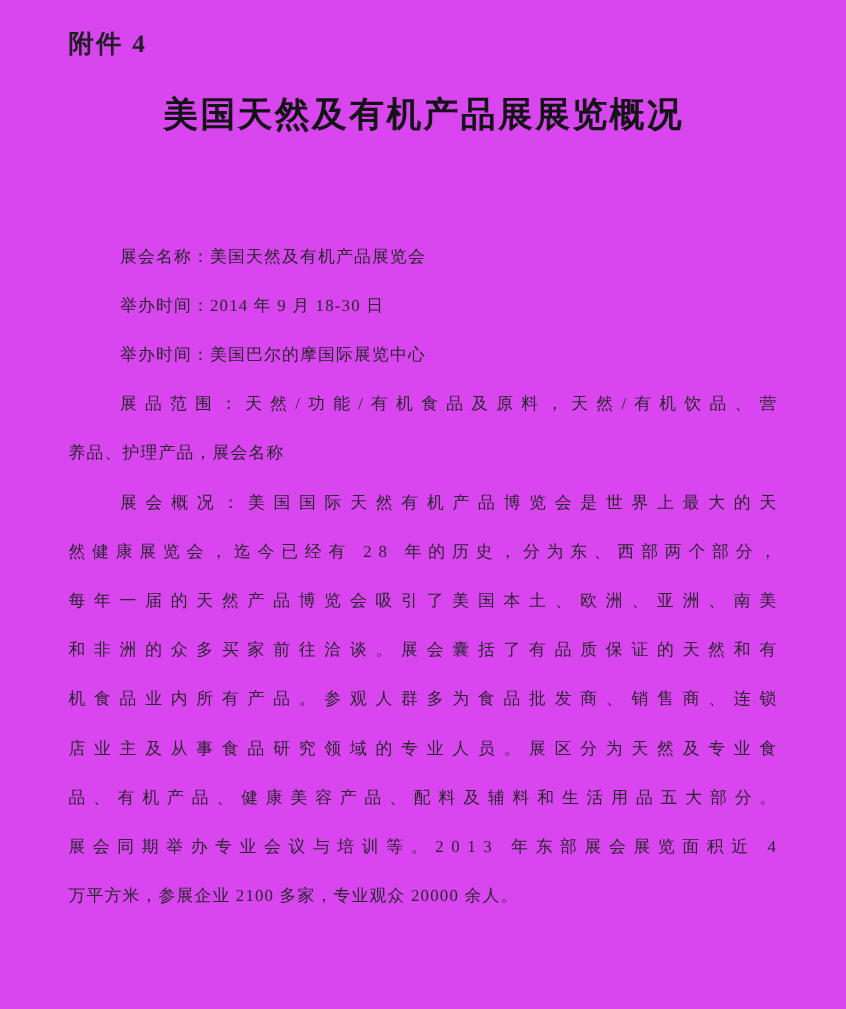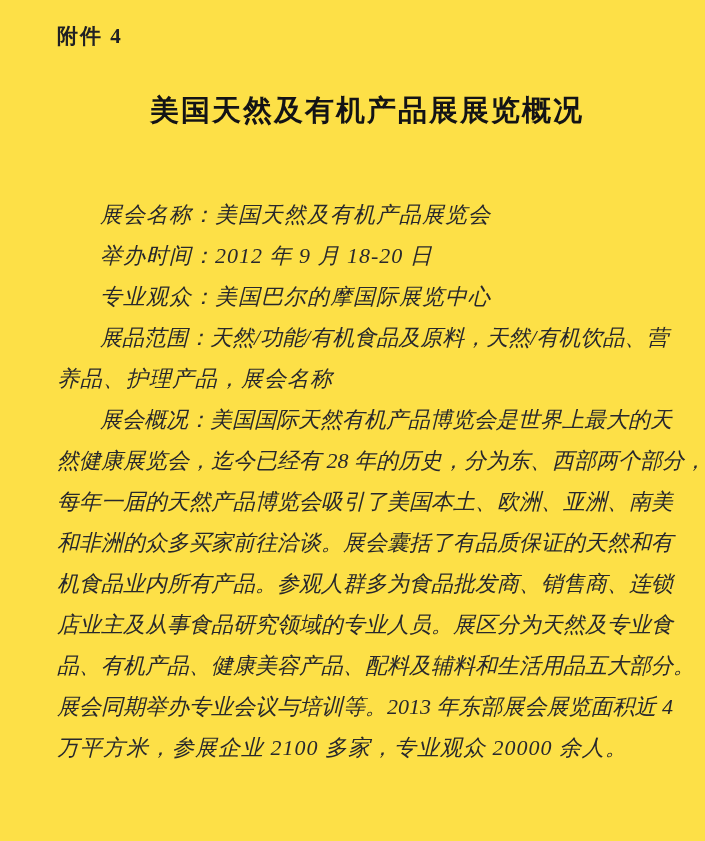--- a/index.html
+++ b/index.html
@@ -4,63 +4,62 @@
 <style>
   html, body {
     margin: 0;
     padding: 0;
     background: #ffffff;
   }
   .page {
     position: relative;
     width: 705px;
     height: 841px;
-    background: #fde047;
+    background: #d946ef;
     overflow: hidden;
     font-family: "Liberation Serif", "DejaVu Serif", serif;
     color: #28282c;
   }
   .attachment {
     position: absolute;
     left: 57px;
     top: 22px;
     font-size: 21px;
     line-height: 28px;
     font-weight: 700;
     letter-spacing: 2px;
     color: #202024;
   }
   .title {
     position: absolute;
     left: 57px;
     top: 78px;
     width: 592px;
-    margin: 14px;
+    margin: 0;
     text-align: center;
     font-size: 29px;
     line-height: 36px;
     font-weight: 700;
     letter-spacing: 2px;
     color: #131316;
     white-space: nowrap;
   }
   .body {
     position: absolute;
     left: 57px;
     top: 194px;
     width: 590px;
   }
   .line {
     height: 41px;
     line-height: 41px;
-    font-size: 22px;
+    font-size: 14px;
     letter-spacing: 1px;
     white-space: nowrap;
     color: #28282c;
-    font-style: italic;
   }
   .line.indent {
     margin-left: 43px;
   }
   
   .line.fill {
     display: flex;
     justify-content: space-between;
     align-items: baseline;
     letter-spacing: 0;
@@ -74,22 +73,22 @@
 <body>
 
 <div class="page">
 
   <div class="attachment">附件 4</div>
 
   <h1 class="title">美国天然及有机产品展展览概况</h1>
 
   <div class="body">
     <div class="line indent">展会名称：美国天然及有机产品展览会</div>
-    <div class="line indent">举办时间：2012 年 9 月 18-20 日</div>
-    <div class="line indent">专业观众：美国巴尔的摩国际展览中心</div>
+    <div class="line indent">举办时间：2014 年 9 月 18-30 日</div>
+    <div class="line indent">举办时间：美国巴尔的摩国际展览中心</div>
     <div class="line indent fill">
         <span>展</span>
         <span>品</span>
         <span>范</span>
         <span>围</span>
         <span>：</span>
         <span>天</span>
         <span>然</span>
         <span>/</span>
         <span>功</span>

